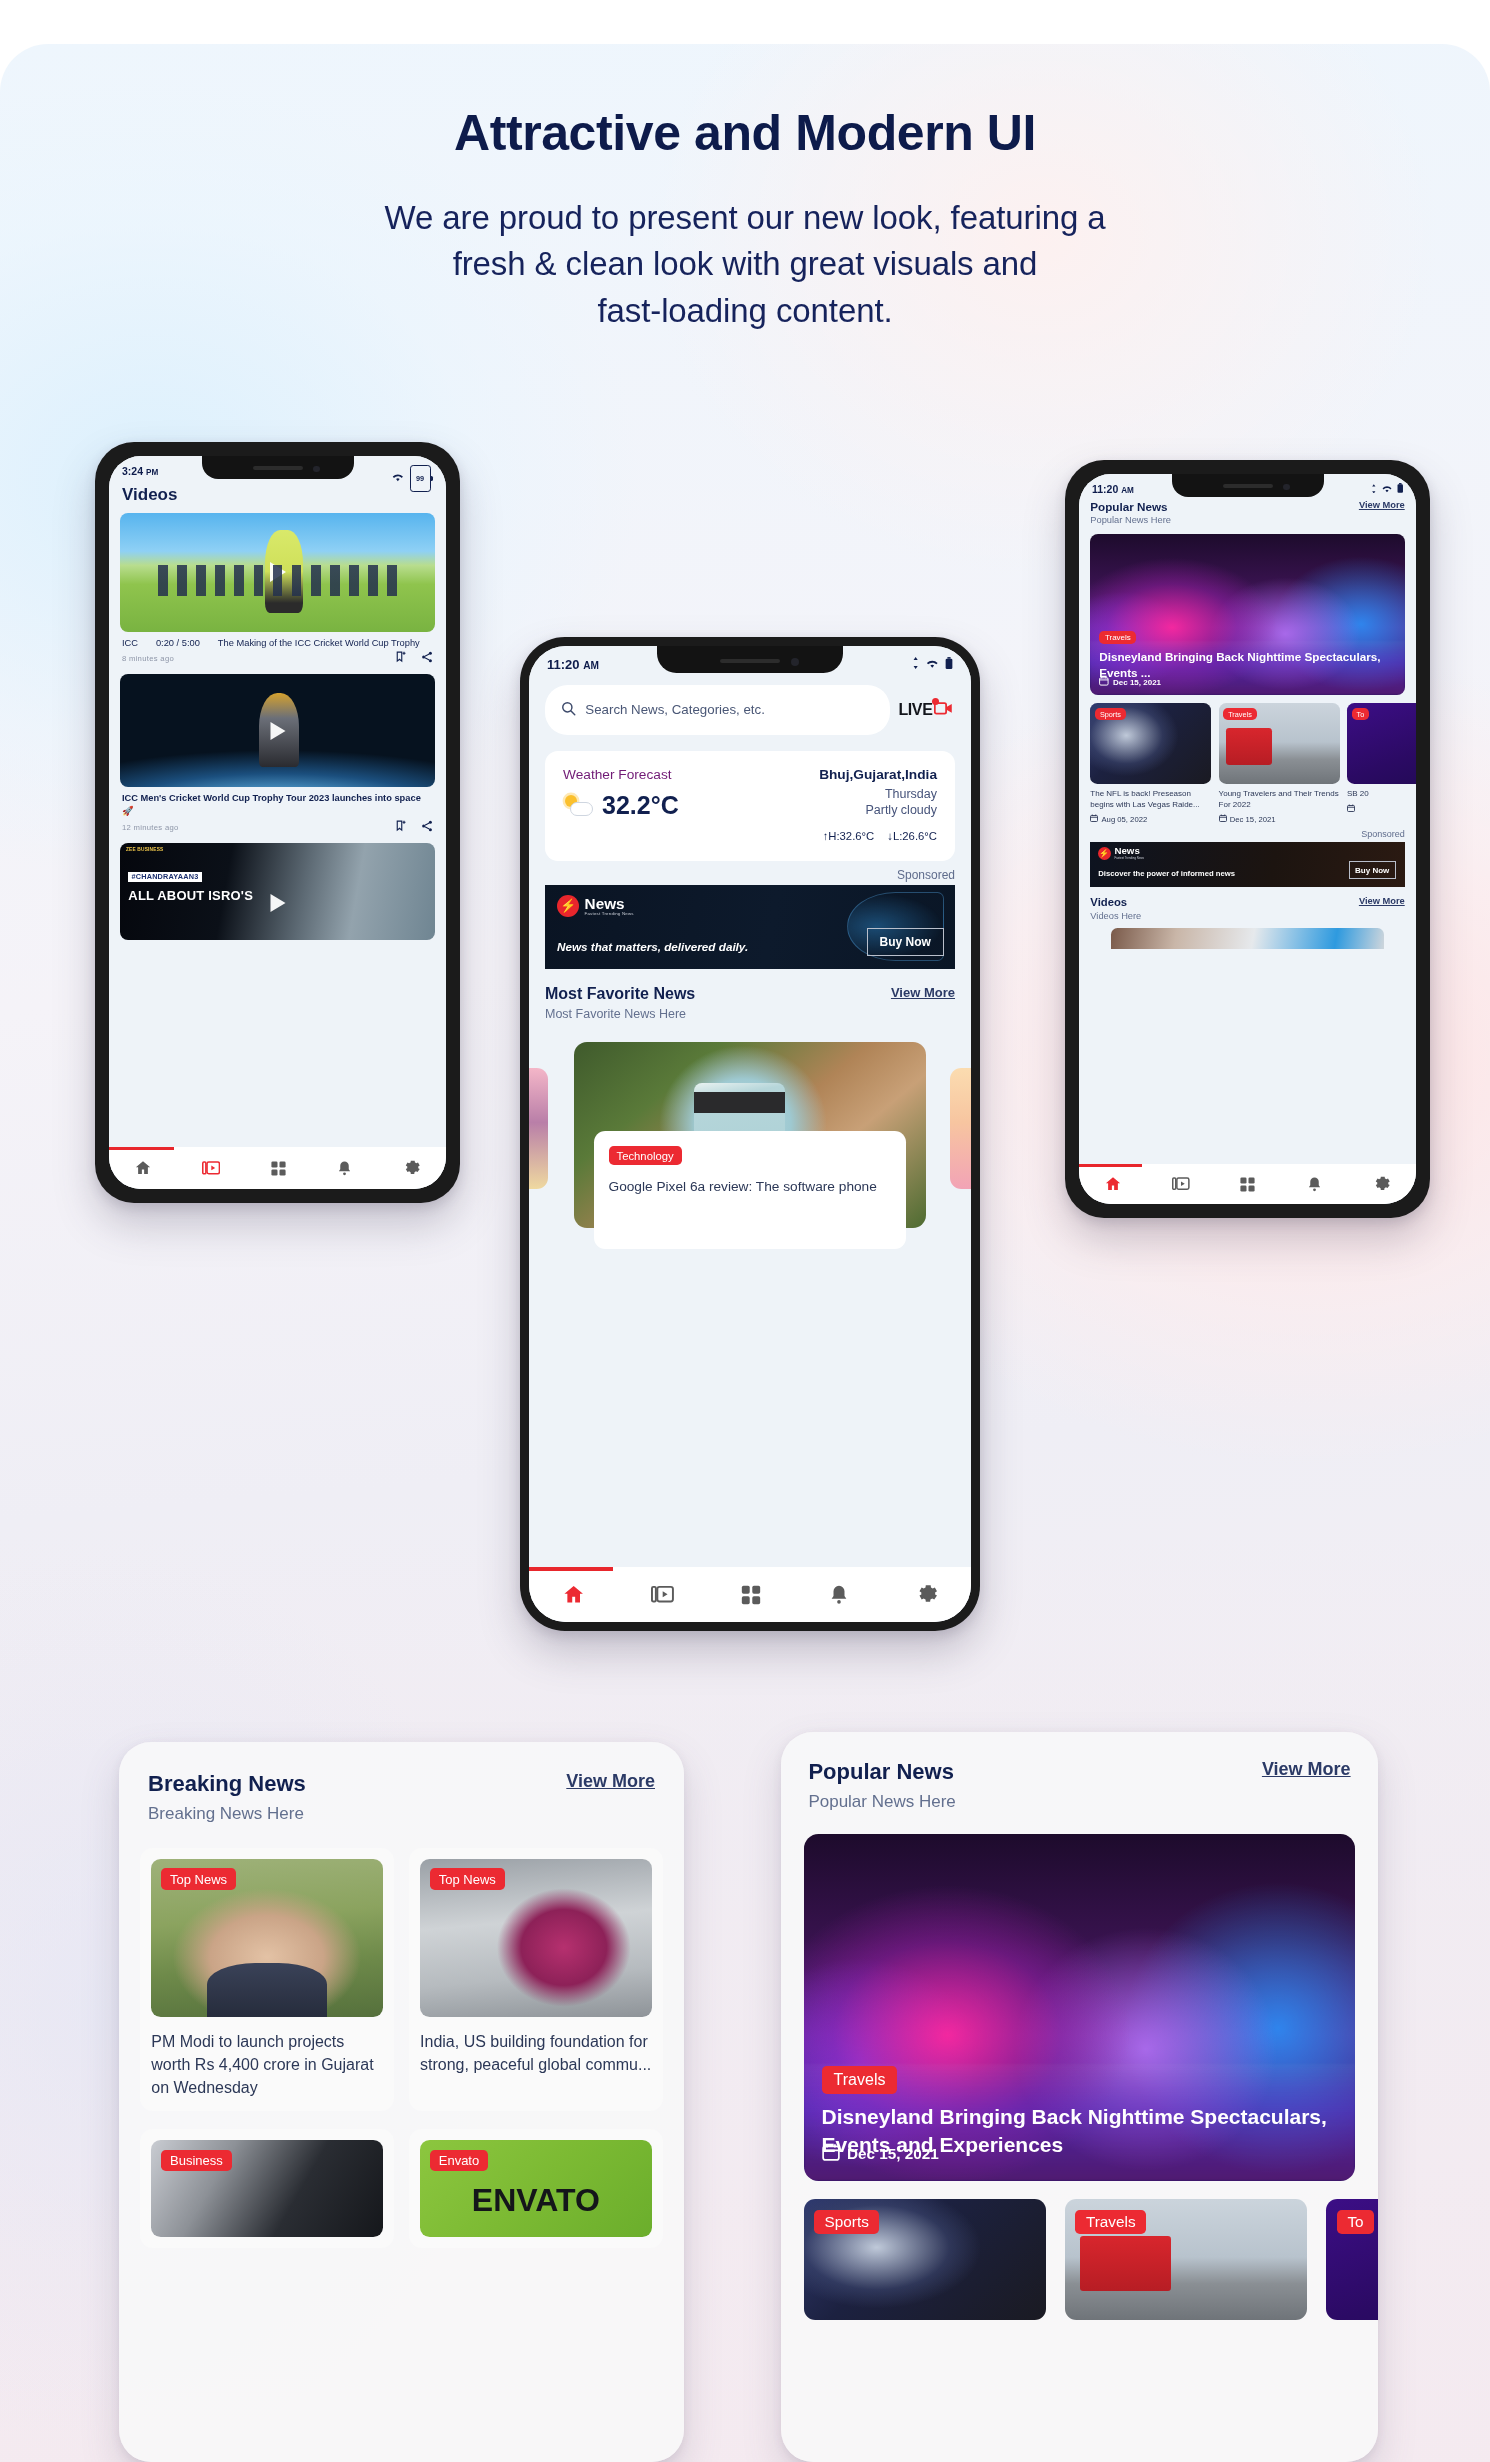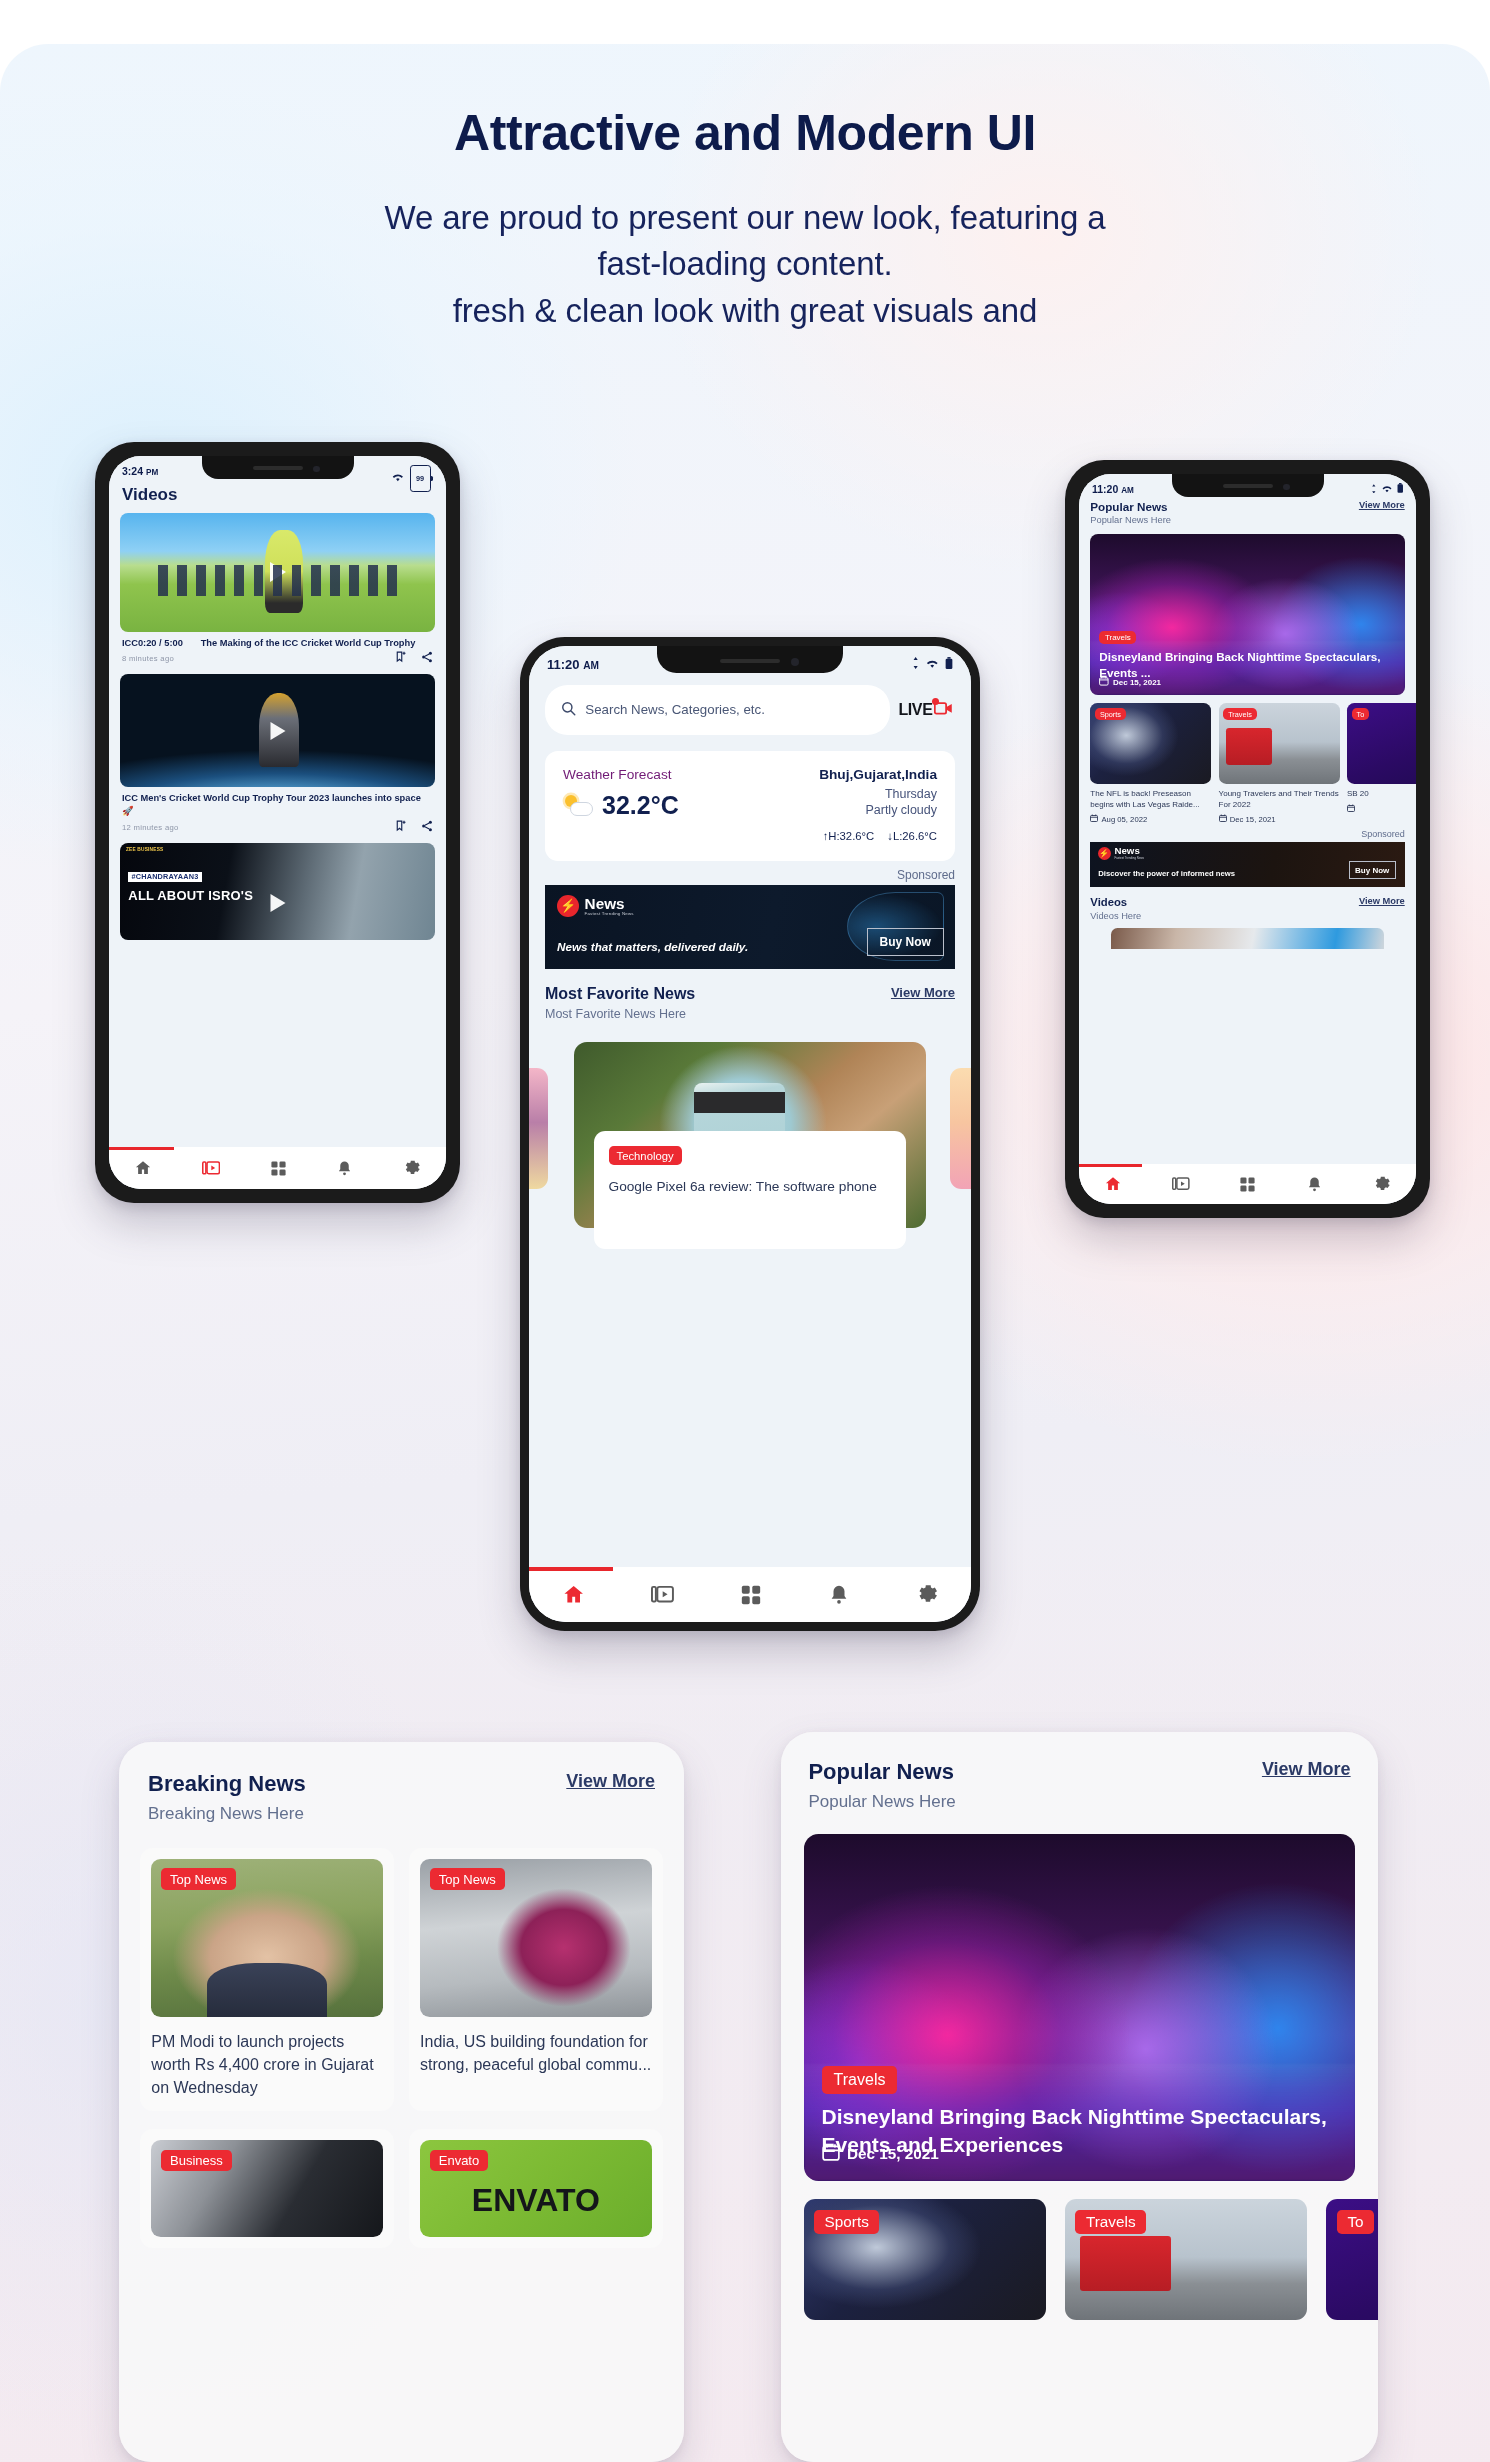--- a/index.html
+++ b/index.html
@@ -190,22 +190,22 @@
 
 <div id="bg-sheet">
   <div id="bg-tint-bottom"></div>
   <div id="bg-tint-left"></div>
 </div>
 
 <div id="hero">
   <div id="hero-title">Attractive and Modern UI</div>
   <div id="hero-sub">
     <span style="display:block">We are proud to present our new look, featuring a</span>
+    <span style="display:block">fresh &amp; clean look with great visuals and</span>
     <span style="display:block">fast-loading content.</span>
-    <span style="display:block">fresh &amp; clean look with great visuals and</span>
   </div>
 </div>
 
 <div class="phone" style="left:95px; top:442px; width:365px; height:761px;">
   <div class="phone-inner">
     <div class="notch" style="width:152px; height:22.6px;">
       <span class="speaker" style="width:50px;height:4px;"></span>
       <span class="cam" style="right:34px;width:6.5px;height:6.5px;"></span>
     </div>
     <div class="screen" style="background:#eef3f8;">
@@ -228,21 +228,21 @@
         </span>
       </div>
 
       <div style="padding:1.6px 13px 8px 13px; font-size:17px; font-weight:700; color:#11204f;">Videos</div>
 
       <div style="padding:0 11.3px;">
         <div class="img img-cricket" style="width:100%; height:119px; border-radius:8px;">
           <span class="trophy"></span>
           <span style="position:absolute;left:50%;top:50%;transform:translate(-50%,-50%);width:0;height:0;border-left:16px solid rgba(255,255,255,.95);border-top:10.5px solid transparent;border-bottom:10.5px solid transparent;"></span>
         </div>
-        <div style="display:flex;gap:0;padding:4.8px 1.6px 0 1.6px;font-size:9.3px;font-weight:700;color:#11204f;line-height:1.32;text-align:center;">
+        <div style="display:flex;gap:18px;padding:4.8px 1.6px 0 1.6px;font-size:9.3px;font-weight:400;color:#11204f;line-height:1.32;">
           <span>ICC</span>
           <span>0:20 / 5:00</span>
           <span style="flex:1;">The Making of the ICC Cricket World Cup Trophy</span>
         </div>
         <div style="display:flex;align-items:center;justify-content:space-between;padding:2.4px 1.6px 0 1.6px;">
           <span style="font-size:7.7px;color:#8e96a8;letter-spacing:0.3px;">8 minutes ago</span>
           <span style="display:flex;gap:13.7px;">
             <span>
               <svg width="12" height="12" viewBox="0 0 16 16">
                   <path d="M3 1.5h6v12l-3-2.4-3 2.4z" fill="none" stroke="#11204f" stroke-width="1.5"></path>

